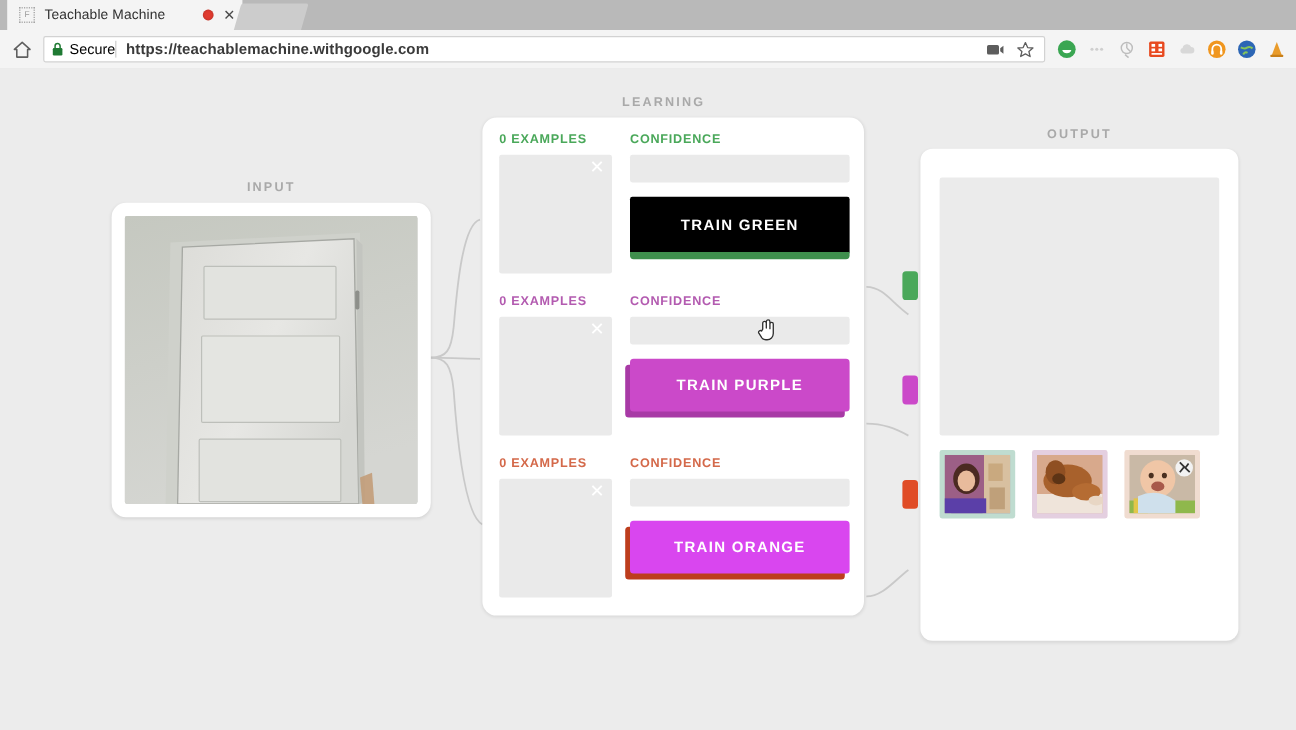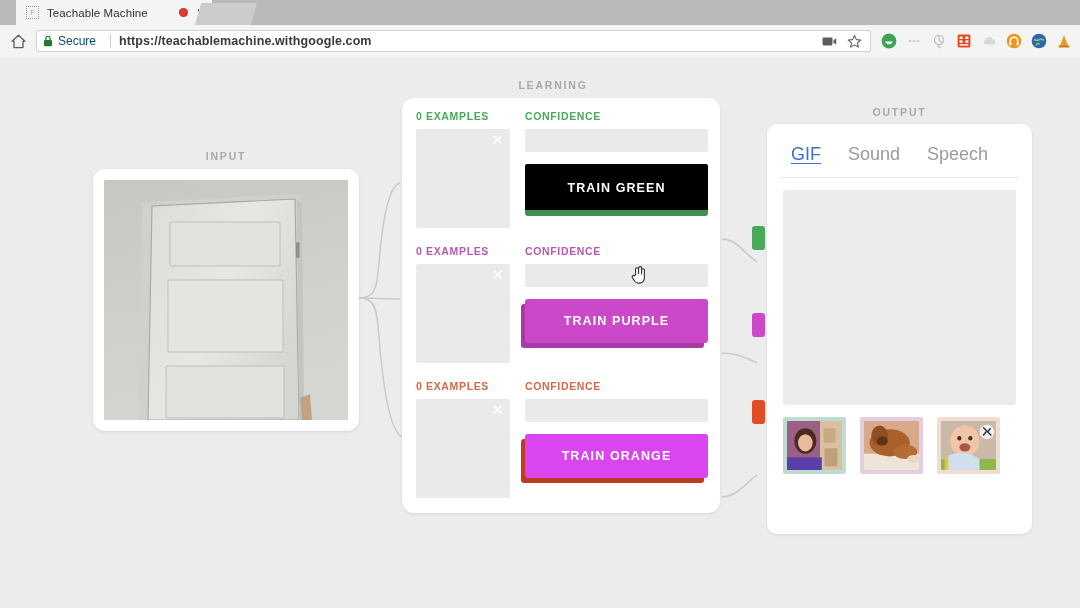--- a/index.html
+++ b/index.html
@@ -15,21 +15,21 @@
     position: absolute; left: 0; top: 0;
     width: 1080px; height: 57px;
     background: #d6d6d6;
   }
   #tab-strip {
     position: absolute; left: 0; top: 0;
     width: 1080px; height: 25px;
     background: #b9b9b9;
   }
   #active-tab {
-    position: absolute; left: 16px; top: 0;
+    position: absolute; left: 6px; top: 0;
     width: 196px; height: 25px;
     background: #f4f4f4;
     display: flex; align-items: center;
     padding: 0 6px 0 10px;
   }
   #tab-favicon {
     width: 13px; height: 13px;
     border: 1px dotted #9a9a9a;
     flex: 0 0 auto;
     margin-right: 8px;
@@ -79,22 +79,22 @@
     height: 22px; margin: 0 6px 0 0;
     background: #ffffff;
     border: 1px solid #d2d2d2;
     border-radius: 2px;
     display: flex; align-items: center;
     padding: 0 6px;
     position: relative;
   }
   #lock-icon { margin-right: 5px; display: flex; }
   #secure-label {
-    font-size: 12px; color: #0c4a6e;
-    margin-right: 14px; white-space: nowrap;
+    font-size: 12px; color: #000000;
+    margin-right: 0; white-space: nowrap;
   }
   #omnibox-divider {
     width: 1px; height: 14px; background: #cdcdcd;
     margin-right: 8px;
   }
   #url-text {
     font-size: 12.5px; color: #3a3a3a;
     white-space: nowrap; letter-spacing: .1px; font-weight: bold;
   }
   #omni-right {
@@ -501,25 +501,20 @@
   <div class="nub" style="left:752px;top:343px;background:#e04c26"></div>
 
   <div id="cursor-hand">
     <svg viewBox="0 0 16 20">
       <path d="M4.6 9.3 V4.3 a1.5 1.5 0 0 1 3 0 V8.4 V3.1 a1.5 1.5 0 0 1 3 0 V8.9 V5.1 a1.4 1.4 0 0 1 2.8 0 V13 a5.1 5.1 0 0 1-5.1 5.1 H7.2 a4.4 4.4 0 0 1-3.3-1.6 L1.4 12.6 a1.4 1.4 0 0 1 2.2-1.7 Z" fill="#ffffff" stroke="#2e2e2e" stroke-width="1.1" stroke-linejoin="round"></path>
     </svg>
   </div>
 
   <div class="section-label" id="output-label">OUTPUT</div>
   <div id="output-panel">
-    <div id="output-tabs">
-      <div class="out-tab active">GIF</div>
-      <div class="out-tab">Sound</div>
-      <div class="out-tab">Speech</div>
-    </div>
 
     <div id="gif-preview"></div>
 
     <div id="thumb-row">
       <div class="thumb" style="background:#bfdcd0">
         <div class="pic">
           <svg viewBox="0 0 60 54" preserveAspectRatio="none">
             <rect width="60" height="54" fill="#9c5f86"></rect>
             <rect x="36" y="0" width="24" height="54" fill="#d8c0a0"></rect>
             <rect x="40" y="8" width="13" height="16" fill="#c9a97f"></rect>

